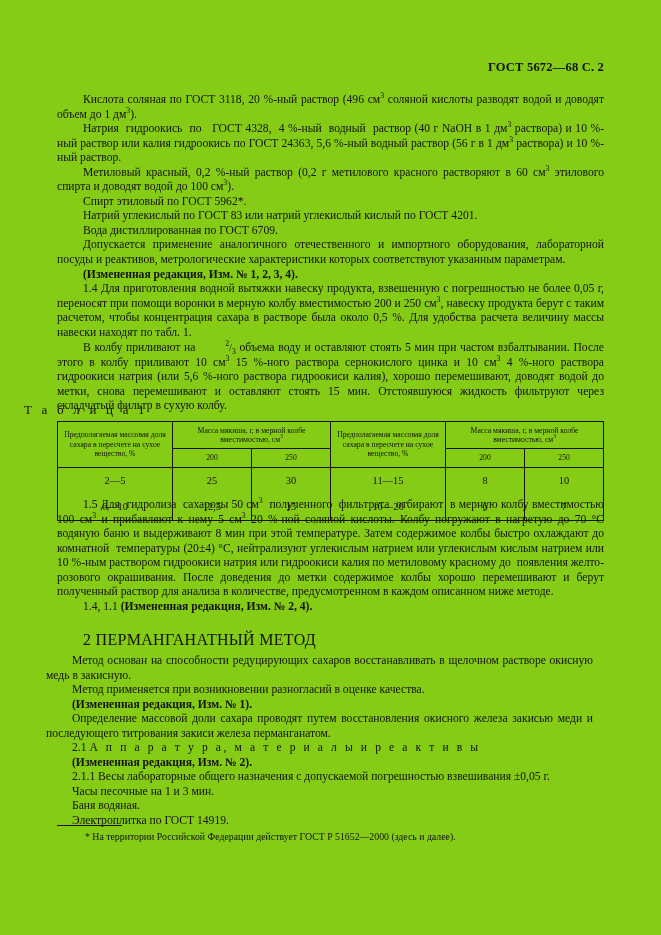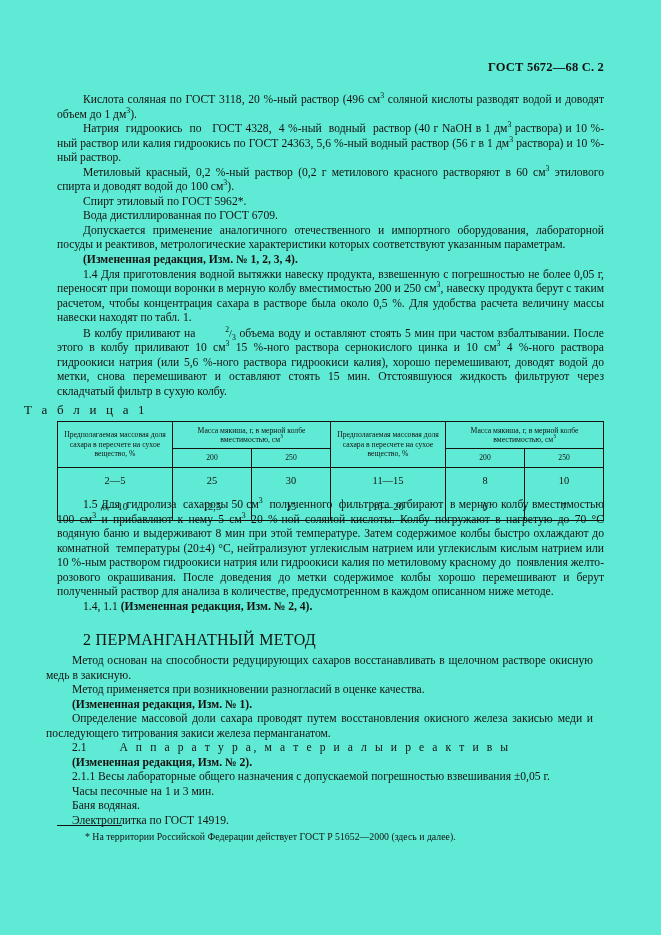--- a/index.html
+++ b/index.html
@@ -4,21 +4,21 @@
 <style>
   html, body {
     margin: 0;
     padding: 0;
     background: #ffffff;
   }
   .page {
     position: relative;
     width: 661px;
     height: 935px;
-    background: #5eead4;
+    background: #84cc16;
     font-family: "Liberation Serif", "DejaVu Serif", serif;
     color: #14110f;
     overflow: hidden;
     box-sizing: border-box;
   }
 
   
   .runhead {
     position: absolute;
     right: 57px;
@@ -110,21 +110,20 @@
     letter-spacing: 0.3px;
   }
   .block2 {
     position: absolute;
     left: 46px;
     top: 654px;
     width: 547px;
   }
   .sp-head {
     letter-spacing: 2.6px;
-    margin-left: 30px;
   }
 
   
   .foot-rule {
     position: absolute;
     left: 57px;
     top: 825px;
     width: 65px;
     height: 0;
     border-top: 1px solid #16130f;
@@ -149,20 +148,21 @@
     <p class="t">
       <span>Кислота соляная по ГОСТ 3118, 20&nbsp;%-ный раствор (496 см<sup>3</sup>&nbsp;соляной кислоты разводят водой и доводят объем до 1 дм<sup>3</sup>).</span>
     </p>
     <p class="t">
       <span>Натрия&nbsp;&nbsp;гидроокись&nbsp;&nbsp;по&nbsp;&nbsp; ГОСТ 4328,&nbsp;&nbsp;4&nbsp;%-ный&nbsp;&nbsp;водный&nbsp;&nbsp;раствор (40 г NaOH в 1 дм<sup>3</sup> раствора) и 10&nbsp;%-ный раствор или калия гидроокись по ГОСТ 24363, 5,6&nbsp;%-ный водный раствор (56 г в 1 дм<sup>3</sup> раствора) и 10&nbsp;%-ный раствор.</span>
     </p>
     <p class="t">
       <span>Метиловый красный, 0,2&nbsp;%-ный раствор (0,2 г метилового красного растворяют в 60 см<sup>3</sup> этилового спирта и доводят водой до 100 см<sup>3</sup>).</span>
     </p>
     <p class="t">Спирт этиловый по ГОСТ 5962*.</p>
+    <p class="t">Натрий углекислый по ГОСТ 83 или натрий углекислый кислый по ГОСТ 4201.</p>
     <p class="t">Вода дистиллированная по ГОСТ 6709.</p>
     <p class="t">Допускается применение аналогичного отечественного и импортного оборудования, лабораторной посуды и реактивов, метрологические характеристики которых соответствуют указанным параметрам.</p>
     <p class="t b">(Измененная редакция, Изм. № 1, 2, 3, 4).</p>
     <p class="t">
       <span>1.4 Для приготовления водной вытяжки навеску продукта, взвешенную с погрешностью не более 0,05 г, переносят при помощи воронки в мерную колбу вместимостью 200 и 250 см<sup>3</sup>, навеску продукта берут с таким расчетом, чтобы концентрация сахара в растворе была около 0,5&nbsp;%. Для удобства расчета величину массы навески находят по табл. 1.</span>
     </p>
     <p class="t">
       <span>В колбу приливают на <span class="frac"><span class="n">2</span><span class="s">/</span><span class="d">3</span></span> объема воду и оставляют стоять 5 мин при частом взбалтывании. После этого в колбу приливают 10 см<sup>3</sup> 15&nbsp;%-ного раствора сернокислого цинка и 10 см<sup>3</sup> 4&nbsp;%-ного раствора гидроокиси натрия (или 5,6&nbsp;%-ного раствора гидроокиси калия), хорошо перемешивают, доводят водой до метки, снова перемешивают и оставляют стоять 15 мин. Отстоявшуюся жидкость фильтруют через складчатый фильтр в сухую колбу.</span>
     </p>
   </div>

